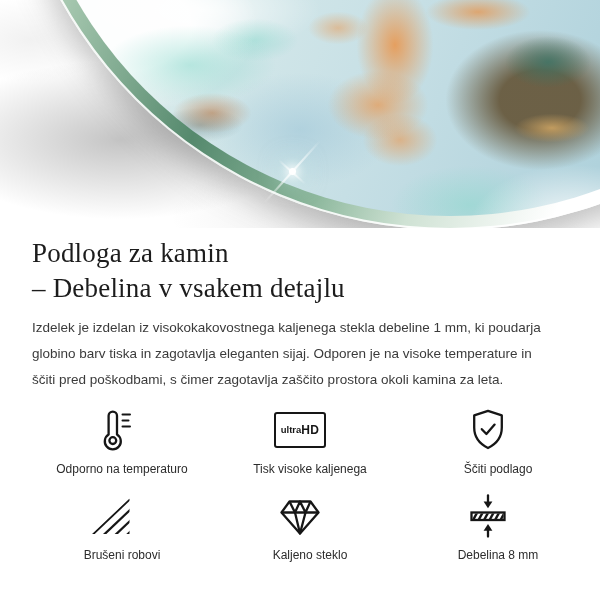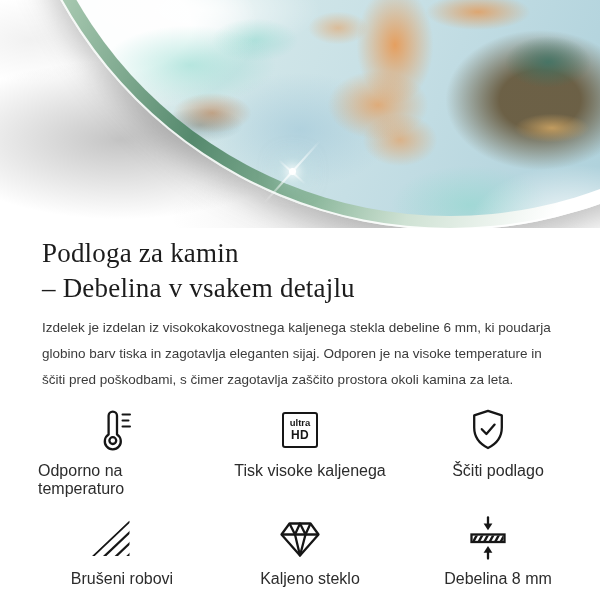--- a/index.html
+++ b/index.html
@@ -47,35 +47,35 @@
 
   .sparkle { position:absolute; left:292px; top:171px; width:0; height:0; }
   .sparkle .ray { position:absolute; left:50%; top:50%; height:2px;
     background:linear-gradient(90deg, rgba(255,255,255,0), rgba(255,255,255,0.95), rgba(255,255,255,0)); }
   .sparkle .r1 { width:84px; margin-left:-42px; transform:rotate(-48deg); }
   .sparkle .r2 { width:36px; margin-left:-18px; transform:rotate(42deg); }
   .sparkle .core { position:absolute; left:-3px; top:-3px; width:7px; height:7px; border-radius:50%;
     background:#fff; box-shadow:0 0 10px 3px rgba(255,255,255,0.95), 0 0 22px 8px rgba(205,238,236,0.5); }
 
   
-  .content { padding:0 42px; }
+  .content { padding:0 32px; }
   h1 { margin-top:8px; font-family:"Liberation Serif", serif; font-weight:400;
        font-size:27px; line-height:35px; color:#1c1c1c; letter-spacing:0.2px; }
   .desc { margin-top:9px; max-width:522px; font-size:13.5px; line-height:26px; color:#3b3b3b; }
 
   
   .features { margin-top:13px; padding:0 18px; display:grid;
               grid-template-columns:repeat(3,1fr); row-gap:16px; }
   .feature { display:flex; flex-direction:column; align-items:center; }
   .fi { height:48px; display:flex; align-items:center; justify-content:center; }
-  .feature .lbl { margin-top:8px; font-size:16px; color:#2c2c2c;margin-left:20px; }
+  .feature .lbl { margin-top:8px; font-size:12px; color:#2c2c2c;margin-left:20px; }
   svg.icon { stroke:#161616; fill:none; stroke-width:2.3; }
 
-  .uhd { width:36px; height:36px; border:2.5px solid #161616; border-radius:3px;
-         display:flex; flex-direction:column; align-items:center; justify-content:center; color:#161616; }
+  .uhd { width:52px; height:36px; border:2.5px solid #161616; border-radius:3px;
+         display:flex; flex-direction:row; align-items:center; justify-content:center; color:#161616; }
   .uhd .u1 { font-size:9.5px; font-weight:700; line-height:10px; }
   .uhd .u2 { font-size:12px; font-weight:800; line-height:15px; letter-spacing:0.3px; }
 </style>
 </head>
 <body>
 
 <div class="hero">
   <div class="hero-shadow"></div>
   <div class="glass-disc">
     <div class="glass-face"></div>
@@ -85,21 +85,21 @@
       <span class="ray r2"></span>
       <span class="core"></span>
   </div>
 </div>
 
 <div class="content">
   <h1>
     <span>Podloga za kamin</span><br>
     <span>– Debelina v vsakem detajlu</span>
   </h1>
-  <p class="desc">Izdelek je izdelan iz visokokakovostnega kaljenega stekla debeline 6 mm, ki poudarja globino barv tiska in zagotavlja eleganten sijaj. Odporen je na visoke temperature in ščiti pred poškodbami, s čimer zagotavlja zaščito prostora okoli kamina za leta.</p>
+  <p class="desc">Izdelek je izdelan iz visokokakovostnega kaljenega stekla debeline 1 mm, ki poudarja globino barv tiska in zagotavlja eleganten sijaj. Odporen je na visoke temperature in ščiti pred poškodbami, s čimer zagotavlja zaščito prostora okoli kamina za leta.</p>
 </div>
 
 <div class="features">
 
   <div class="feature">
     <div class="fi">
       <svg class="icon" width="48" height="48" viewBox="0 0 48 48">
         <path d="M20.6 28.6 V9.8 A4.2 4.2 0 0 1 29 9.8 V28.6 A8 8 0 1 1 20.6 28.6 Z" stroke-linejoin="round"></path>
         <circle cx="24.8" cy="34.6" r="3.4"></circle>
         <path d="M34.5 8.5 h7.5 M34.5 14.5 h6 M34.5 20.5 h7.5" stroke-linecap="round" stroke-width="2"></path>

